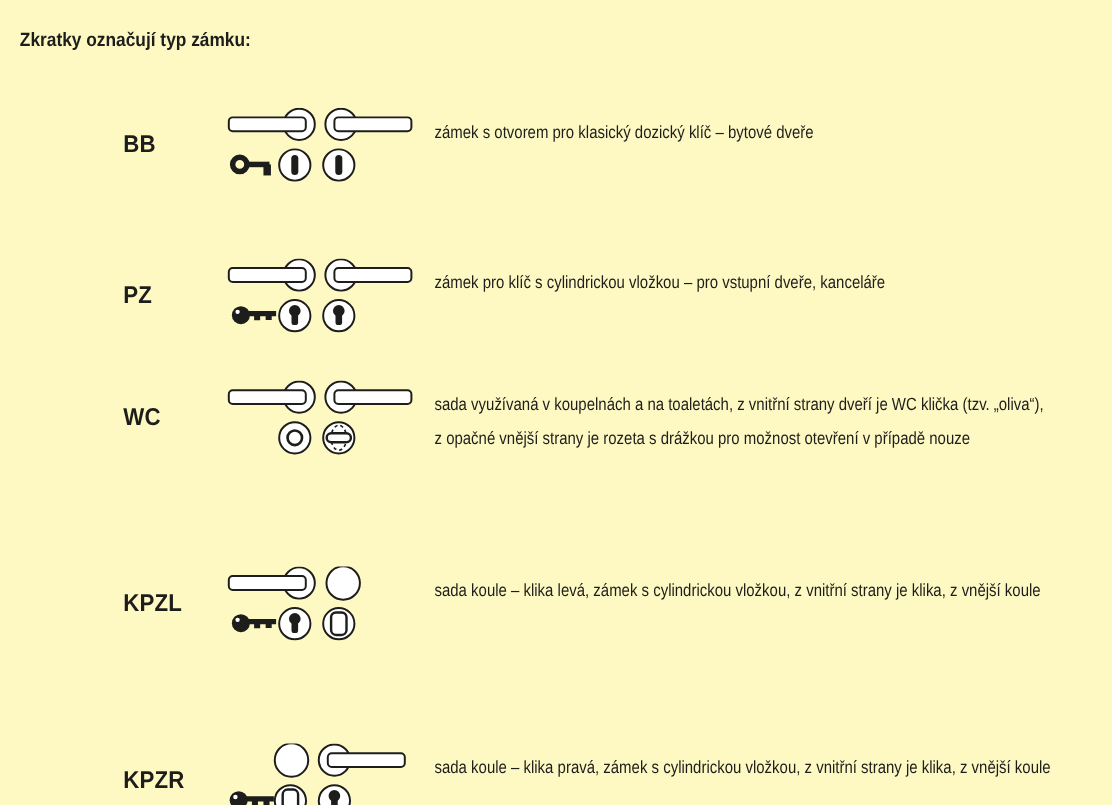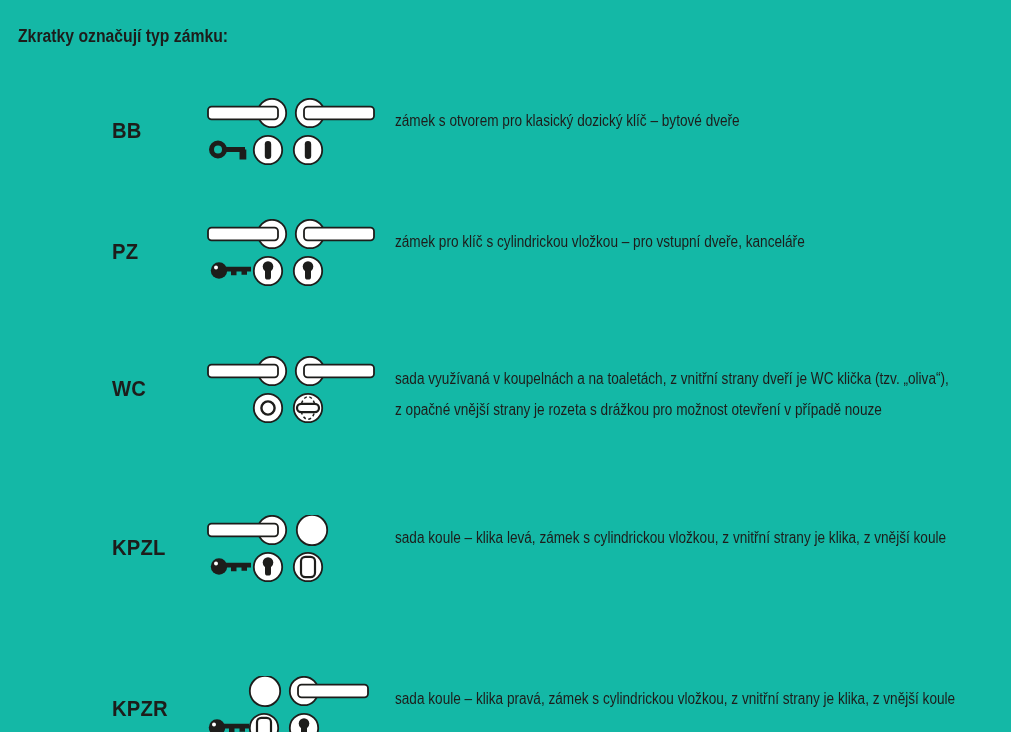--- a/index.html
+++ b/index.html
@@ -1,20 +1,20 @@
 <!DOCTYPE html>
 <html><head>
 <meta charset="utf-8">
 <style>
   html, body { margin: 0; padding: 0; background: #ffffff; }
   .page {
     position: relative;
     width: 1011px;
     height: 732px;
-    background: #14b8a6;
+    background: #fef9c3;
     font-family: "Liberation Sans", sans-serif;
     color: #1d1d1b;
     overflow: hidden;
   }
   .title {
     position: absolute;
     left: 18px;
     top: 26px;
     font-size: 17.5px;
     font-weight: bold;
@@ -93,21 +93,21 @@
           <circle class="ln" cx="103" cy="52" r="14.2"></circle>
           <rect class="ink" x="99.8" y="43" width="6.4" height="18" rx="3.2"></rect>
         </g>
       </svg>
     </div>
     <div class="desc">
       <div>zámek s otvorem pro klasický dozický klíč – bytové dveře</div>
     </div>
   </div>
 
-  <div class="row" style="top:219px">
+  <div class="row" style="top:235px">
     <div class="code">PZ</div>
     <div class="icon">
       <svg viewBox="0 0 190 72" xmlns="http://www.w3.org/2000/svg">
         <g>
           <circle class="ln" cx="67" cy="15" r="14.2"></circle>
           <rect class="ln" x="3" y="8.7" width="70" height="12.6" rx="3.6"></rect>
         </g>
         <g>
           <circle class="ln" cx="105" cy="15" r="14.2"></circle>
           <rect class="ln" x="99" y="8.7" width="70" height="12.6" rx="3.6"></rect>
@@ -127,21 +127,21 @@
           <circle class="ink" cx="103" cy="47.5" r="5.3"></circle>
           <rect class="ink" x="100" y="49" width="6" height="11.5" rx="2.6"></rect>
         </g>
       </svg>
     </div>
     <div class="desc">
       <div>zámek pro klíč s cylindrickou vložkou – pro vstupní dveře, kanceláře</div>
     </div>
   </div>
 
-  <div class="row" style="top:356px">
+  <div class="row" style="top:346px">
     <div class="code">WC</div>
     <div class="icon">
       <svg viewBox="0 0 190 72" xmlns="http://www.w3.org/2000/svg">
         <g>
           <circle class="ln" cx="67" cy="15" r="14.2"></circle>
           <rect class="ln" x="3" y="8.7" width="70" height="12.6" rx="3.6"></rect>
         </g>
         <g>
           <circle class="ln" cx="105" cy="15" r="14.2"></circle>
           <rect class="ln" x="99" y="8.7" width="70" height="12.6" rx="3.6"></rect>

